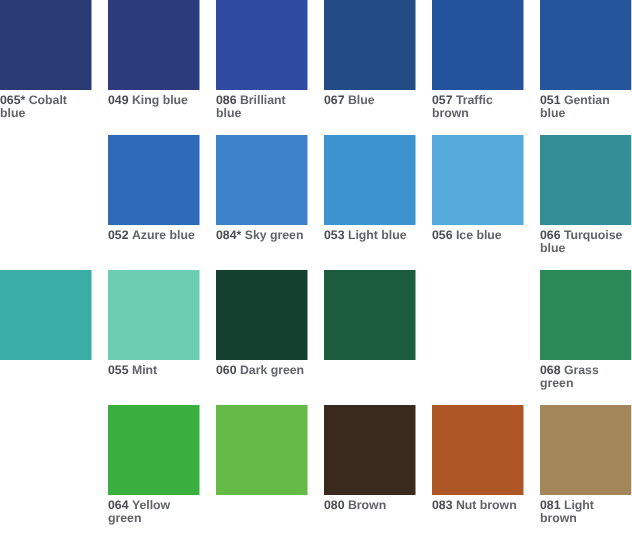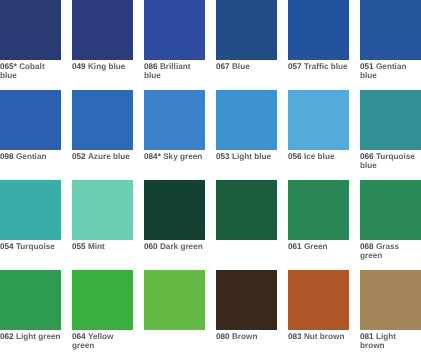--- a/index.html
+++ b/index.html
@@ -48,31 +48,27 @@
   <div class="cell c2 r0">
     <div class="swatch" style="background-color: rgb(47, 75, 161);"></div>
     <div class="label"><span class="code">086</span> <span class="cname">Brilliant blue</span></div>
   </div>
   <div class="cell c3 r0">
     <div class="swatch" style="background-color: rgb(33, 76, 133);"></div>
     <div class="label"><span class="code">067</span> <span class="cname">Blue</span></div>
   </div>
   <div class="cell c4 r0">
     <div class="swatch" style="background-color: rgb(35, 83, 156);"></div>
-    <div class="label"><span class="code">057</span> <span class="cname">Traffic blue</span></div>
+    <div class="label"><span class="code">057</span> <span class="cname">Traffic brown</span></div>
   </div>
   <div class="cell c5 r0">
     <div class="swatch" style="background-color: rgb(37, 85, 154);"></div>
     <div class="label"><span class="code">051</span> <span class="cname">Gentian blue</span></div>
   </div>
 
-  <div class="cell c0 r1">
-    <div class="swatch" style="background-color: rgb(45, 95, 176);"></div>
-    <div class="label"><span class="code">098</span> <span class="cname">Gentian</span></div>
-  </div>
   <div class="cell c1 r1">
     <div class="swatch" style="background-color: rgb(46, 105, 184);"></div>
     <div class="label"><span class="code">052</span> <span class="cname">Azure blue</span></div>
   </div>
   <div class="cell c2 r1">
     <div class="swatch" style="background-color: rgb(60, 130, 202);"></div>
     <div class="label"><span class="code">084*</span> <span class="cname">Sky green</span></div>
   </div>
   <div class="cell c3 r1">
     <div class="swatch" style="background-color: rgb(61, 147, 207);"></div>
@@ -82,46 +78,37 @@
     <div class="swatch" style="background-color: rgb(85, 170, 220);"></div>
     <div class="label"><span class="code">056</span> <span class="cname">Ice blue</span></div>
   </div>
   <div class="cell c5 r1">
     <div class="swatch" style="background-color: rgb(50, 143, 150);"></div>
     <div class="label"><span class="code">066</span> <span class="cname">Turquoise blue</span></div>
   </div>
 
   <div class="cell c0 r2">
     <div class="swatch" style="background-color: rgb(58, 173, 166);"></div>
-    <div class="label"><span class="code">054</span> <span class="cname">Turquoise</span></div>
   </div>
   <div class="cell c1 r2">
     <div class="swatch" style="background-color: rgb(107, 205, 178);"></div>
     <div class="label"><span class="code">055</span> <span class="cname">Mint</span></div>
   </div>
   <div class="cell c2 r2">
     <div class="swatch" style="background-color: rgb(20, 65, 47);"></div>
     <div class="label"><span class="code">060</span> <span class="cname">Dark green</span></div>
   </div>
   <div class="cell c3 r2">
     <div class="swatch" style="background-color: rgb(27, 91, 62);"></div>
   </div>
-  <div class="cell c4 r2">
-    <div class="swatch" style="background-color: rgb(44, 135, 87);"></div>
-    <div class="label"><span class="code">061</span> <span class="cname">Green</span></div>
-  </div>
   <div class="cell c5 r2">
     <div class="swatch" style="background-color: rgb(43, 138, 87);"></div>
     <div class="label"><span class="code">068</span> <span class="cname">Grass green</span></div>
   </div>
 
-  <div class="cell c0 r3">
-    <div class="swatch" style="background-color: rgb(45, 156, 79);"></div>
-    <div class="label"><span class="code">062</span> <span class="cname">Light green</span></div>
-  </div>
   <div class="cell c1 r3">
     <div class="swatch" style="background-color: rgb(57, 175, 63);"></div>
     <div class="label"><span class="code">064</span> <span class="cname">Yellow green</span></div>
   </div>
   <div class="cell c2 r3">
     <div class="swatch" style="background-color: rgb(101, 185, 69);"></div>
   </div>
   <div class="cell c3 r3">
     <div class="swatch" style="background-color: rgb(58, 42, 29);"></div>
     <div class="label"><span class="code">080</span> <span class="cname">Brown</span></div>

